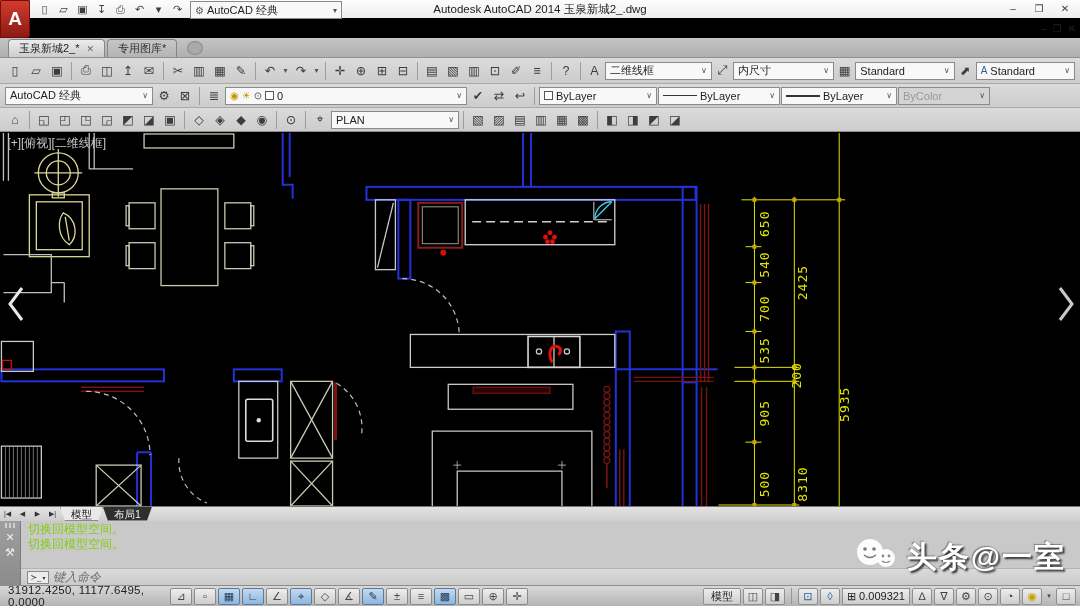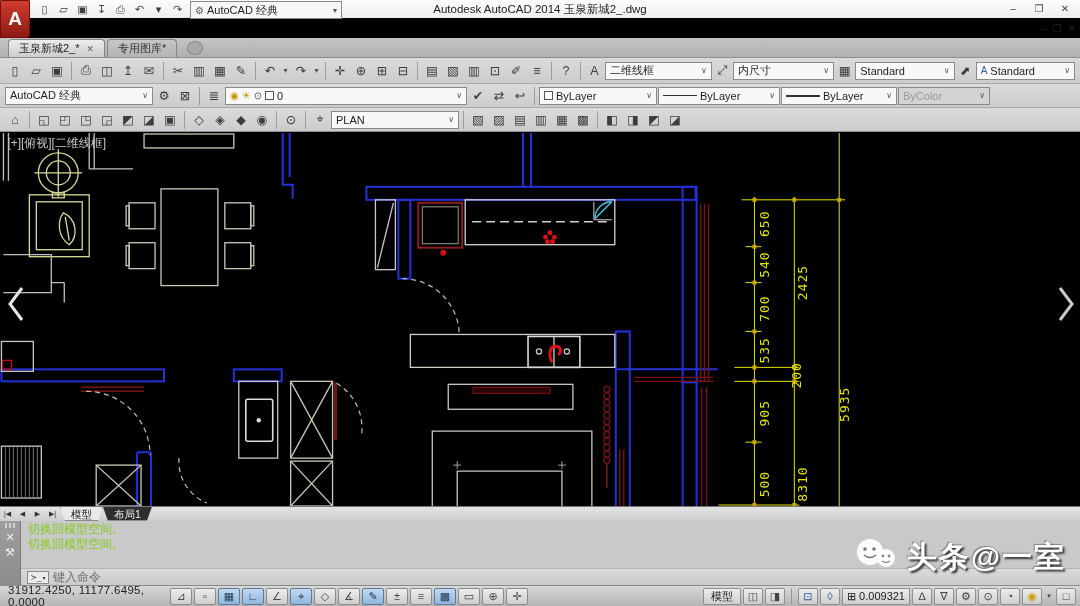--- a/index.html
+++ b/index.html
@@ -50,21 +50,21 @@
   .ltab{padding:0 10px;height:14px;line-height:14px;color:#222;background:#E9E9E9;border:1px solid #8A8A8A;border-top:none;clip-path:polygon(0 0,100% 0,calc(100% - 5px) 100%,5px 100%);}
   .ltab.active{background:#2E2E2E;color:#F2F2F2;font-weight:normal;}
   
   .cmdwrap{position:absolute;left:0;top:521px;width:1080px;height:47px;background:#C9C9C9;}
   .cmdstrip{position:absolute;left:0;top:521px;width:21px;height:64px;background:linear-gradient(#9E9E9E,#8C8C8C);border-right:1px solid #7C7C7C;display:flex;flex-direction:column;align-items:center;gap:3px;padding-top:2px;}
   .cmdstrip .dots{width:11px;height:5px;background:repeating-linear-gradient(90deg,#CFCFCF 0 2px,transparent 2px 4px);}
   .cmdstrip span{color:#F0F0F0;font-size:11px;line-height:12px;}
   .cmdtext{position:absolute;left:28px;top:522px;font-size:12px;color:#84cc16;line-height:15.2px;}
   .cmdinput{position:absolute;left:21px;top:568px;width:1059px;height:17px;background:linear-gradient(#DADADA,#CBCBCB);border-top:1px solid #B3B3B3;display:flex;align-items:center;padding-left:6px;gap:4px;}
   .promptbox{width:22px;height:13px;background:#ECECEC;border:1px solid #8A8A8A;font-size:8px;color:#333;display:flex;align-items:center;justify-content:center;gap:1px;}
-  .promptph{font-size:12px;color:#6E6E6E;}
+  .promptph{font-size:12px;font-style:italic;color:#6E6E6E;}
   
   .statusbar{position:absolute;left:0;top:585px;width:1080px;height:21px;background:linear-gradient(#D8D8D8,#B4B4B4);border-top:1px solid #8D8D8D;display:flex;align-items:center;font-size:11px;color:#222;}
   .coords{width:170px;padding-left:8px;font-size:11.5px;letter-spacing:0.3px;}
   .togs{display:flex;gap:2px;align-items:center;}
   .tog{width:22px;height:17px;border:1px solid #8B8B8B;border-radius:2px;background:linear-gradient(#EDEDED,#CECECE);display:flex;align-items:center;justify-content:center;font-size:11px;color:#4A4A4A;}
   .tog.on{background:linear-gradient(#C3D9F0,#8FB6DE);border-color:#5A7B9C;color:#1D3A57;}
   .sright{margin-left:auto;display:flex;align-items:center;gap:2px;padding-right:4px;}
   .sbtn{height:17px;min-width:20px;border:1px solid #909090;border-radius:2px;background:linear-gradient(#EDEDED,#CECECE);display:flex;align-items:center;justify-content:center;font-size:11px;color:#444;padding:0 2px;}
   .sbtn.txt{padding:0 7px;font-size:11px;color:#222;}
   .sbtn.blue{color:#2B5E9E;}

